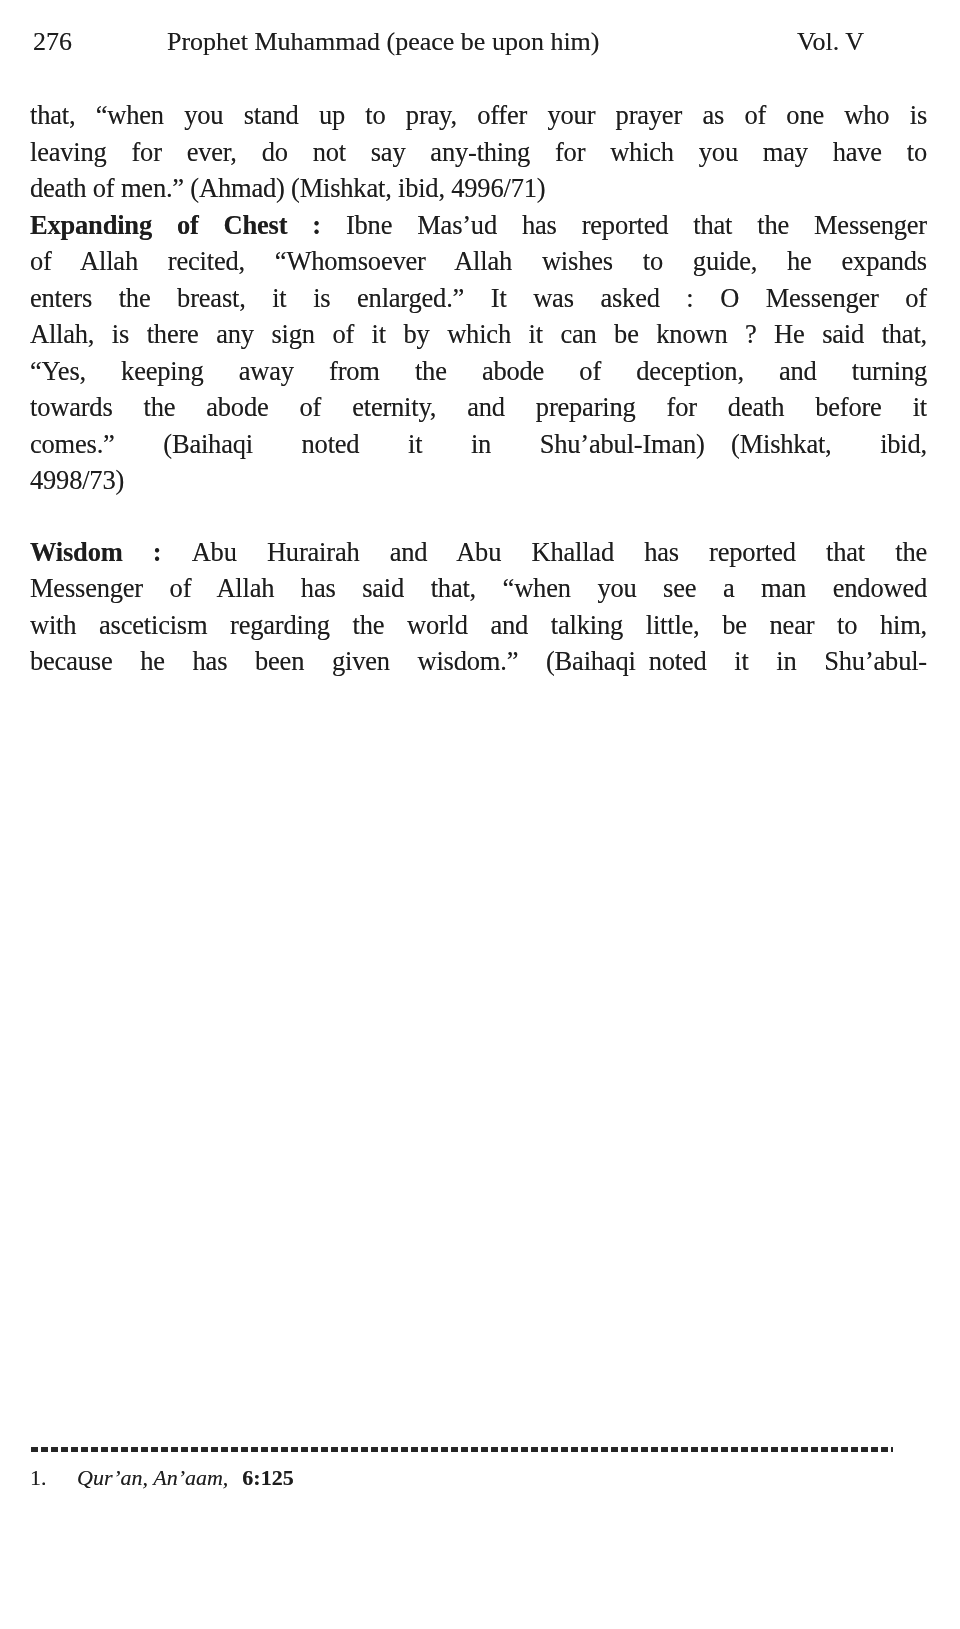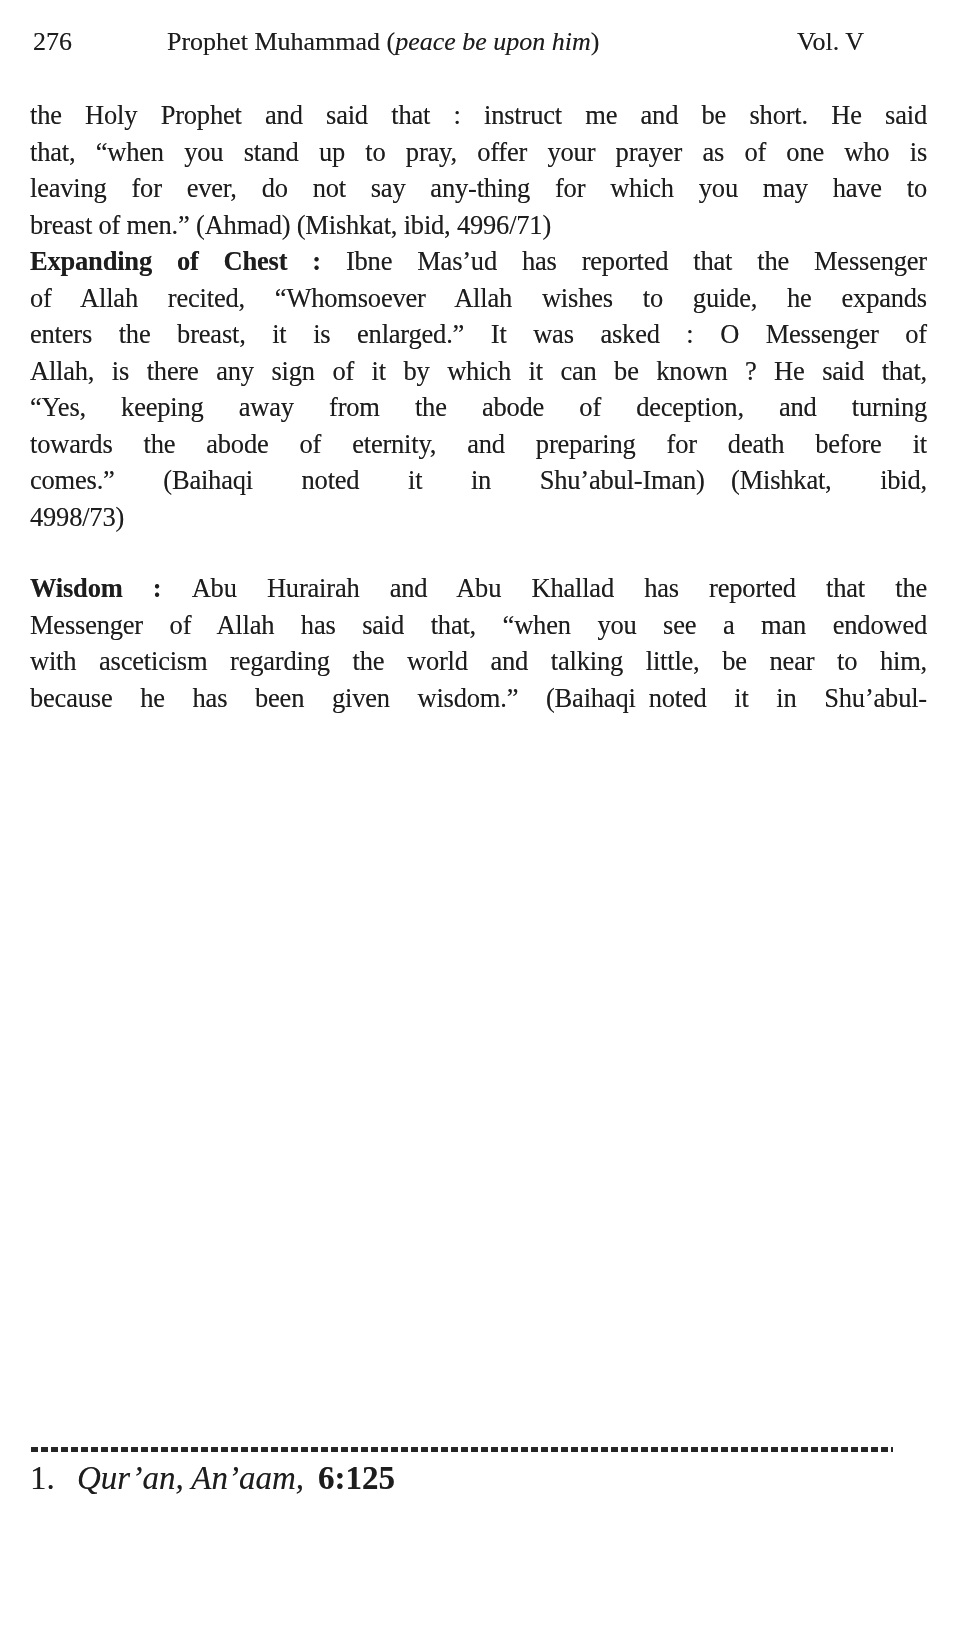--- a/index.html
+++ b/index.html
@@ -18,21 +18,21 @@
     top: 25px; left: 0; right: 0;
     height: 40px;
     font-size: 26px;
     line-height: 34px;
     text-shadow: 0 0 0.6px rgba(25,25,25,0.5);
     text-align: right;
   }
   .pagenum  { position: absolute; left: 33px;  top: 0; }
   .running-title { position: absolute; left: 167px; top: 0; white-space: nowrap; }
   .volume   { position: absolute; left: 797px; top: 0; }
-  .i { font-style: italic; }
+  .i { }
   
   .content {
     position: absolute;
     top: 97px;
     left: 30px;
     width: 897px;
     font-size: 26.5px;
     line-height: 36.5px;
     letter-spacing: -0.2px;
     text-shadow: 0 0 0.6px rgba(25,25,25,0.5);
@@ -59,45 +59,44 @@
     top: 1447px;
     left: 31px;
     width: 862px;
     height: 5px;
     background: repeating-linear-gradient(to right, #262626 0 7px, transparent 7px 10px);
   }
   .footnote {
     position: absolute;
     top: 1462px;
     left: 30px;
-    font-size: 33px;
+    font-size: 22px;
     line-height: 32px;
     text-shadow: 0 0 0.6px rgba(25,25,25,0.5);
   }
   .fn-marker { display: inline-block; width: 47px; }
   .fn-src { font-style: italic; }
   .fn-ref { margin-left: 14px; font-weight: 600; }
 </style>
 </head>
 <body>
 
 <div class="page">
 
   <header class="header">
     <span class="pagenum">276</span>
     <span class="running-title"><span>Prophet Muhammad (</span><span class="i">peace be upon him</span><span>)</span></span>
     <span class="volume">Vol. V</span>
   </header>
 
   <main class="content" id="content">
       <div class="paragraph">
-        <div class="line"><span>the Holy Prophet and said that : instruct me and be short. He said</span></div>
         <div class="line"><span>that, “when you stand up to pray, offer your prayer as of one who is</span></div>
         <div class="line"><span>leaving for ever, do not say any-thing for which you may have to</span></div>
-        <div class="line last"><span>breast of men.” </span><span class="seg-i">(Ahmad) (Mishkat, ibid,</span><span> 4996/71)</span></div>
+        <div class="line last"><span>death of men.” </span><span class="seg-i">(Ahmad) (Mishkat, ibid,</span><span> 4996/71)</span></div>
       </div>
       <div class="paragraph">
         <div class="line"><span class="seg-b">Expanding of Chest : </span><span>Ibne Mas’ud has reported that the Messenger</span></div>
         <div class="line"><span>of Allah recited, “Whomsoever Allah wishes to guide, he expands</span></div>
         <div class="line"><span>enters the breast, it is enlarged.” It was asked : O Messenger of</span></div>
         <div class="line"><span>Allah, is there any sign of it by which it can be known ? He said that,</span></div>
         <div class="line"><span>“Yes, keeping away from the abode of deception, and turning</span></div>
         <div class="line"><span>towards the abode of eternity, and preparing for death before it</span></div>
         <div class="line"><span>comes.” </span><span class="seg-i">(Baihaqi</span><span> noted it in </span><span class="seg-i">Shu’abul-Iman)</span><span> </span><span class="seg-i">(Mishkat, ibid,</span></div>
         <div class="line last"><span>4998/73)</span></div>

